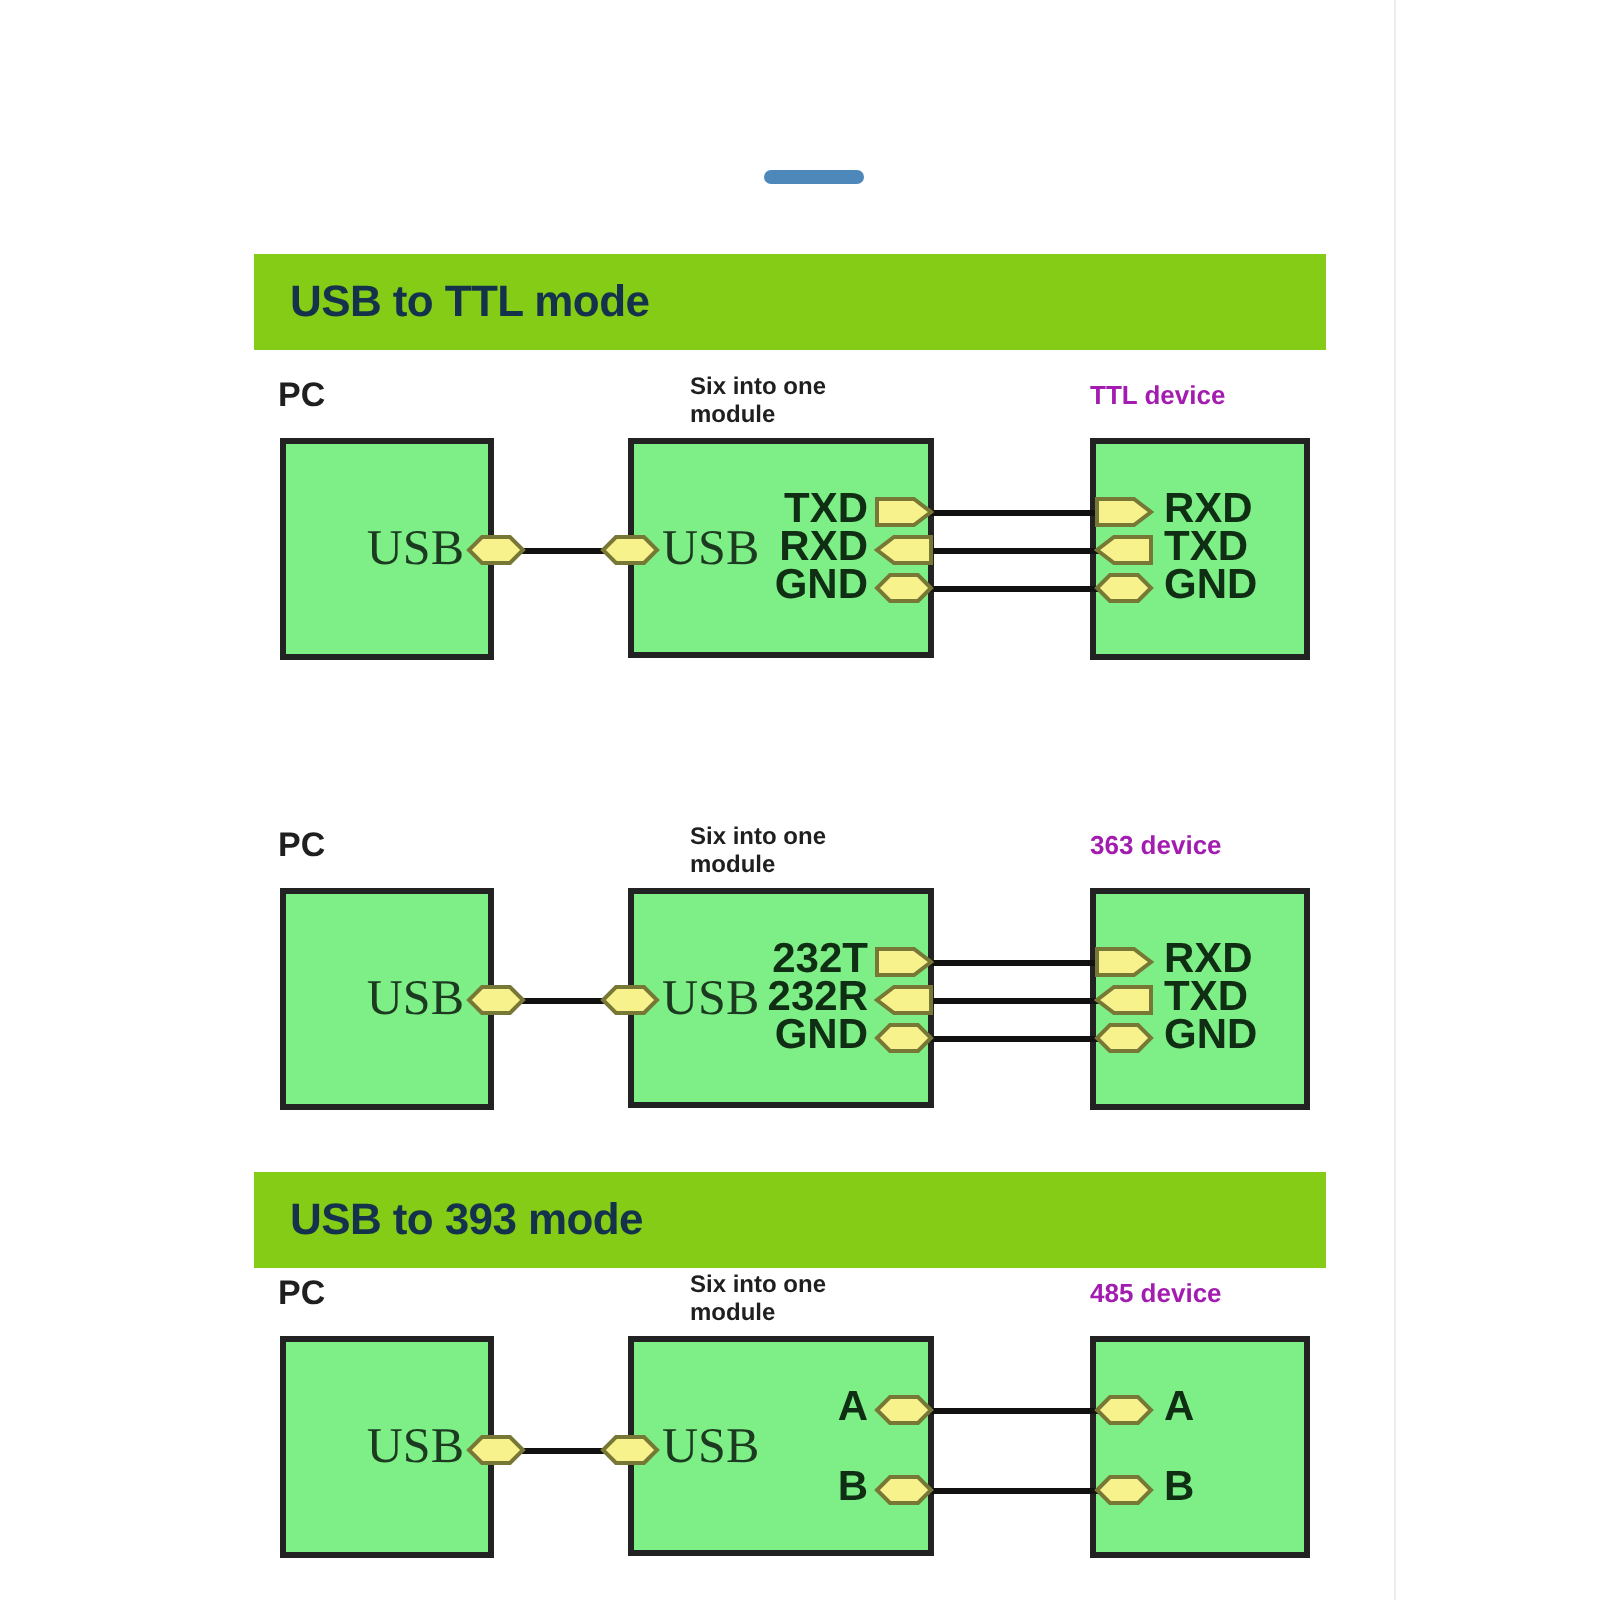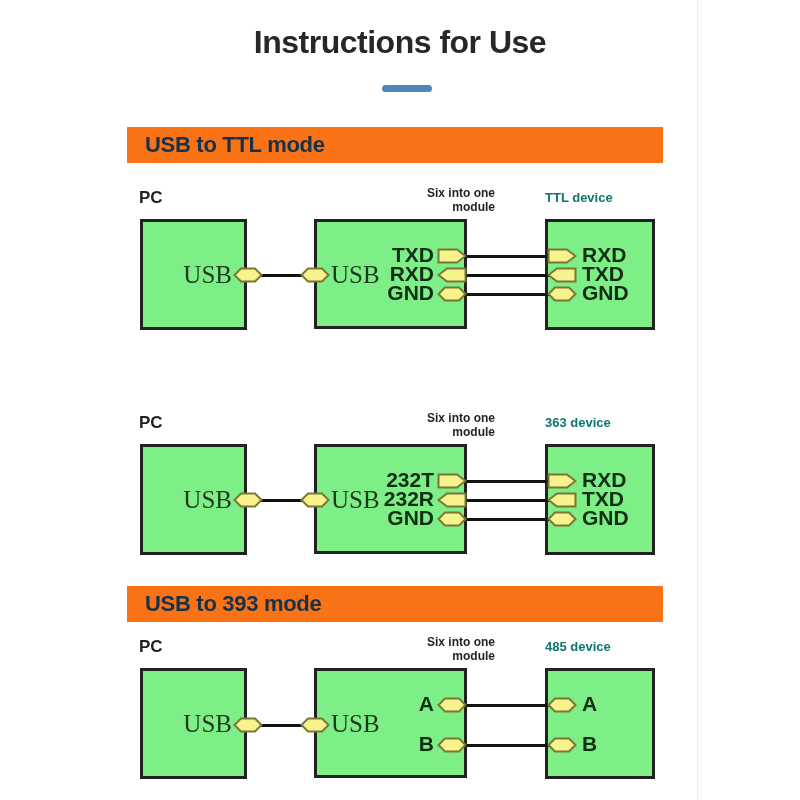--- a/index.html
+++ b/index.html
@@ -10,55 +10,54 @@
   .page-title{position:absolute;left:0;top:24px;width:800px;text-align:center;
               font-size:32px;font-weight:700;color:#272727;letter-spacing:-0.5px;}
   .title-underline{position:absolute;left:382px;top:85px;width:50px;height:7px;
                    border-radius:4px;background:#4e87b9;}
 
   .section{position:absolute;left:0;width:800px;}
   .s1{top:127px;height:232px;}
   .s2{top:359px;height:227px;}
   .s3{top:586px;height:210px;}
 
-  .banner{position:absolute;left:127px;top:0;width:536px;height:36px;background:#f97316;
+  .banner{position:absolute;left:127px;top:0;width:536px;height:48px;background:#84cc16;
           display:flex;align-items:center;}
   .banner span{font-size:22px;font-weight:700;color:#15324c;padding-left:18px;letter-spacing:-0.3px;}
 
   .diagram{position:absolute;left:0;width:676px;height:130px;}
   .s1 .diagram{top:92px;}
   .s2 .diagram{top:85px;}
   .s3 .diagram{top:82px;}
 
   .box{position:absolute;box-sizing:border-box;background:#7eef86;border:3px solid #222222;}
   .pc-box{left:140px;top:0;width:107px;height:111px;}
   .module-box{left:314px;top:0;width:153px;height:110px;}
   .device-box{left:545px;top:0;width:110px;height:111px;}
 
   .pc-label{position:absolute;left:139px;top:-31px;font-size:17px;font-weight:700;color:#1f1f1f;}
-  .module-title{position:absolute;left:345px;top:-33px;width:150px;text-align:right;
+  .module-title{position:absolute;left:345px;top:-33px;width:150px;text-align:left;
                 font-size:12px;font-weight:700;color:#1f1f1f;line-height:14px;}
-  .device-title{position:absolute;left:545px;top:-29px;font-size:13px;font-weight:700;color:#0f766e;}
+  .device-title{position:absolute;left:545px;top:-29px;font-size:13px;font-weight:700;color:#a21caf;}
 
   .serif{position:absolute;font-family:"Liberation Serif",serif;font-size:25px;color:#1c3a20;line-height:25px;}
   .pc-port{left:140px;top:43px;width:92px;text-align:right;}
   .module-port{left:331px;top:43px;}
 
   .row-label{position:absolute;font-size:21px;font-weight:700;color:#0f2e13;line-height:21px;}
   .row-label.mod{left:334px;width:100px;text-align:right;}
   .row-label.dev{left:582px;}
 
   .wire{position:absolute;height:3px;background:#111111;z-index:1;}
   .pin{position:absolute;width:30px;height:16px;z-index:2;}
 </style>
 </head>
 <body>
 
 <div id="page">
-  <div class="page-title">Instructions for Use</div>
   <div class="title-underline"></div>
   <div class="edge-line"></div>
 
   <div class="section s1">
     <div class="banner">
       <span>USB to TTL mode</span>
     </div>
     <div class="diagram">
       <div class="pc-label">PC</div>
       <div class="box pc-box"></div>

